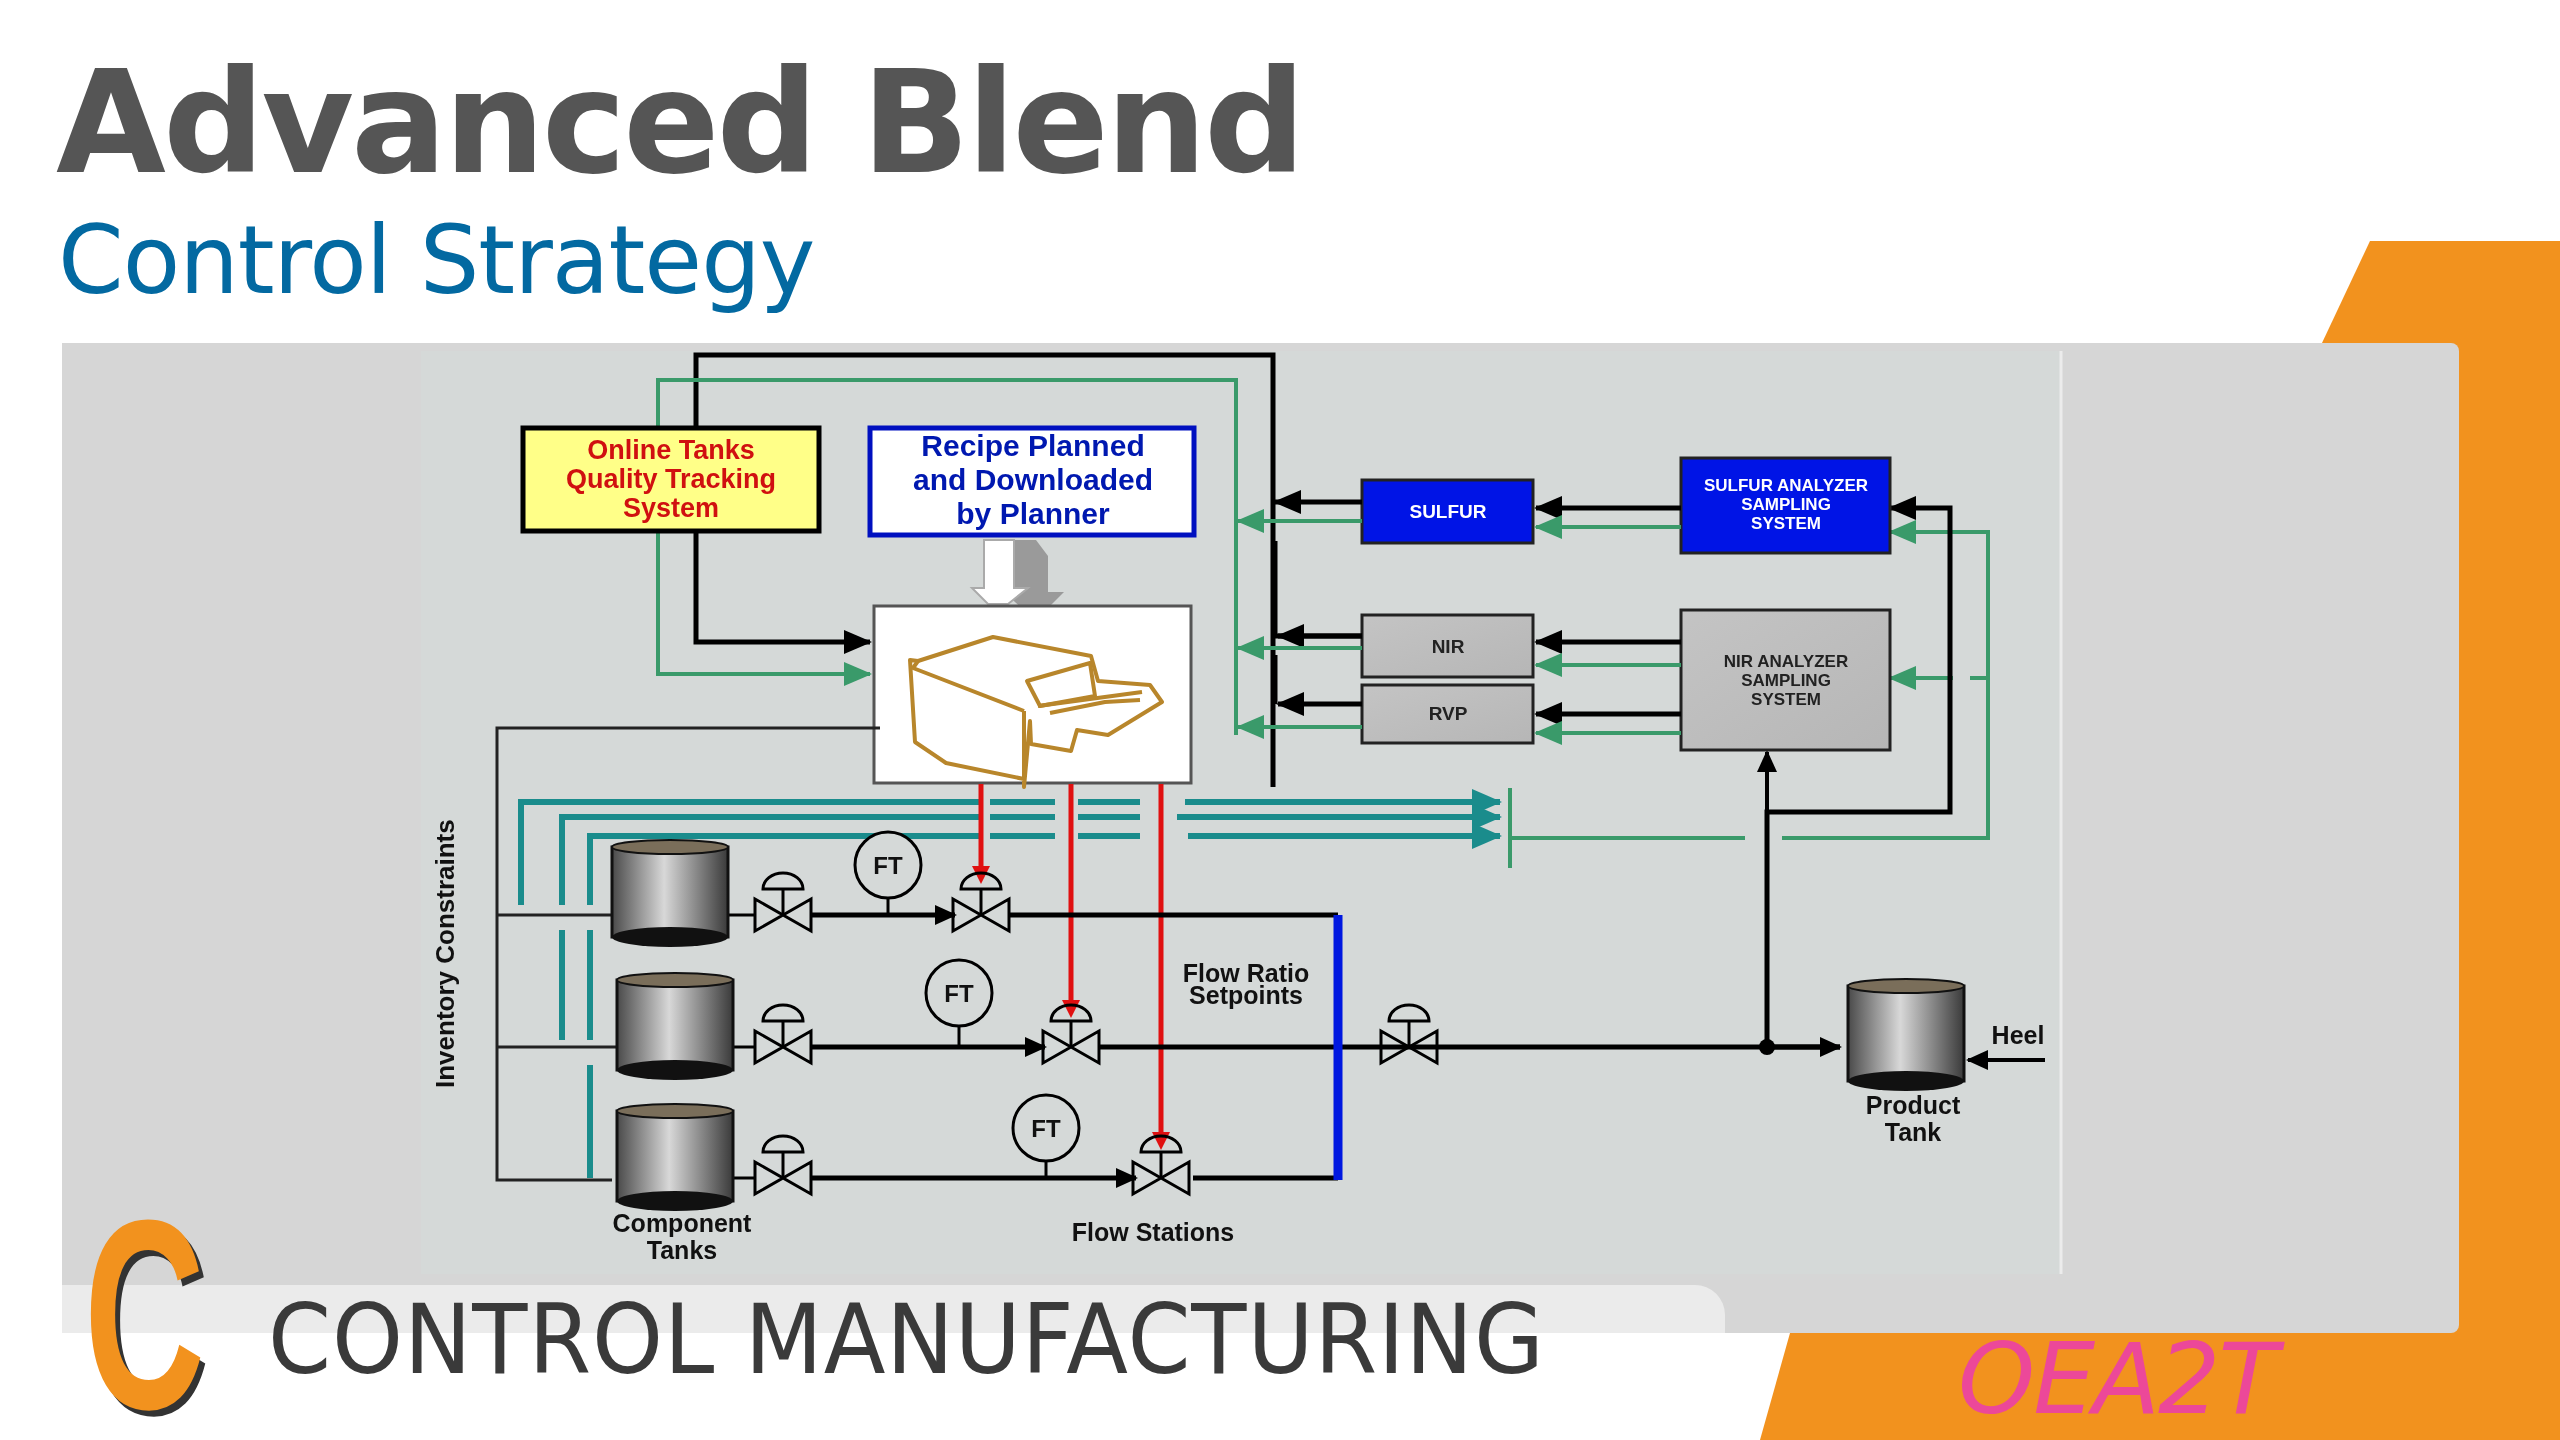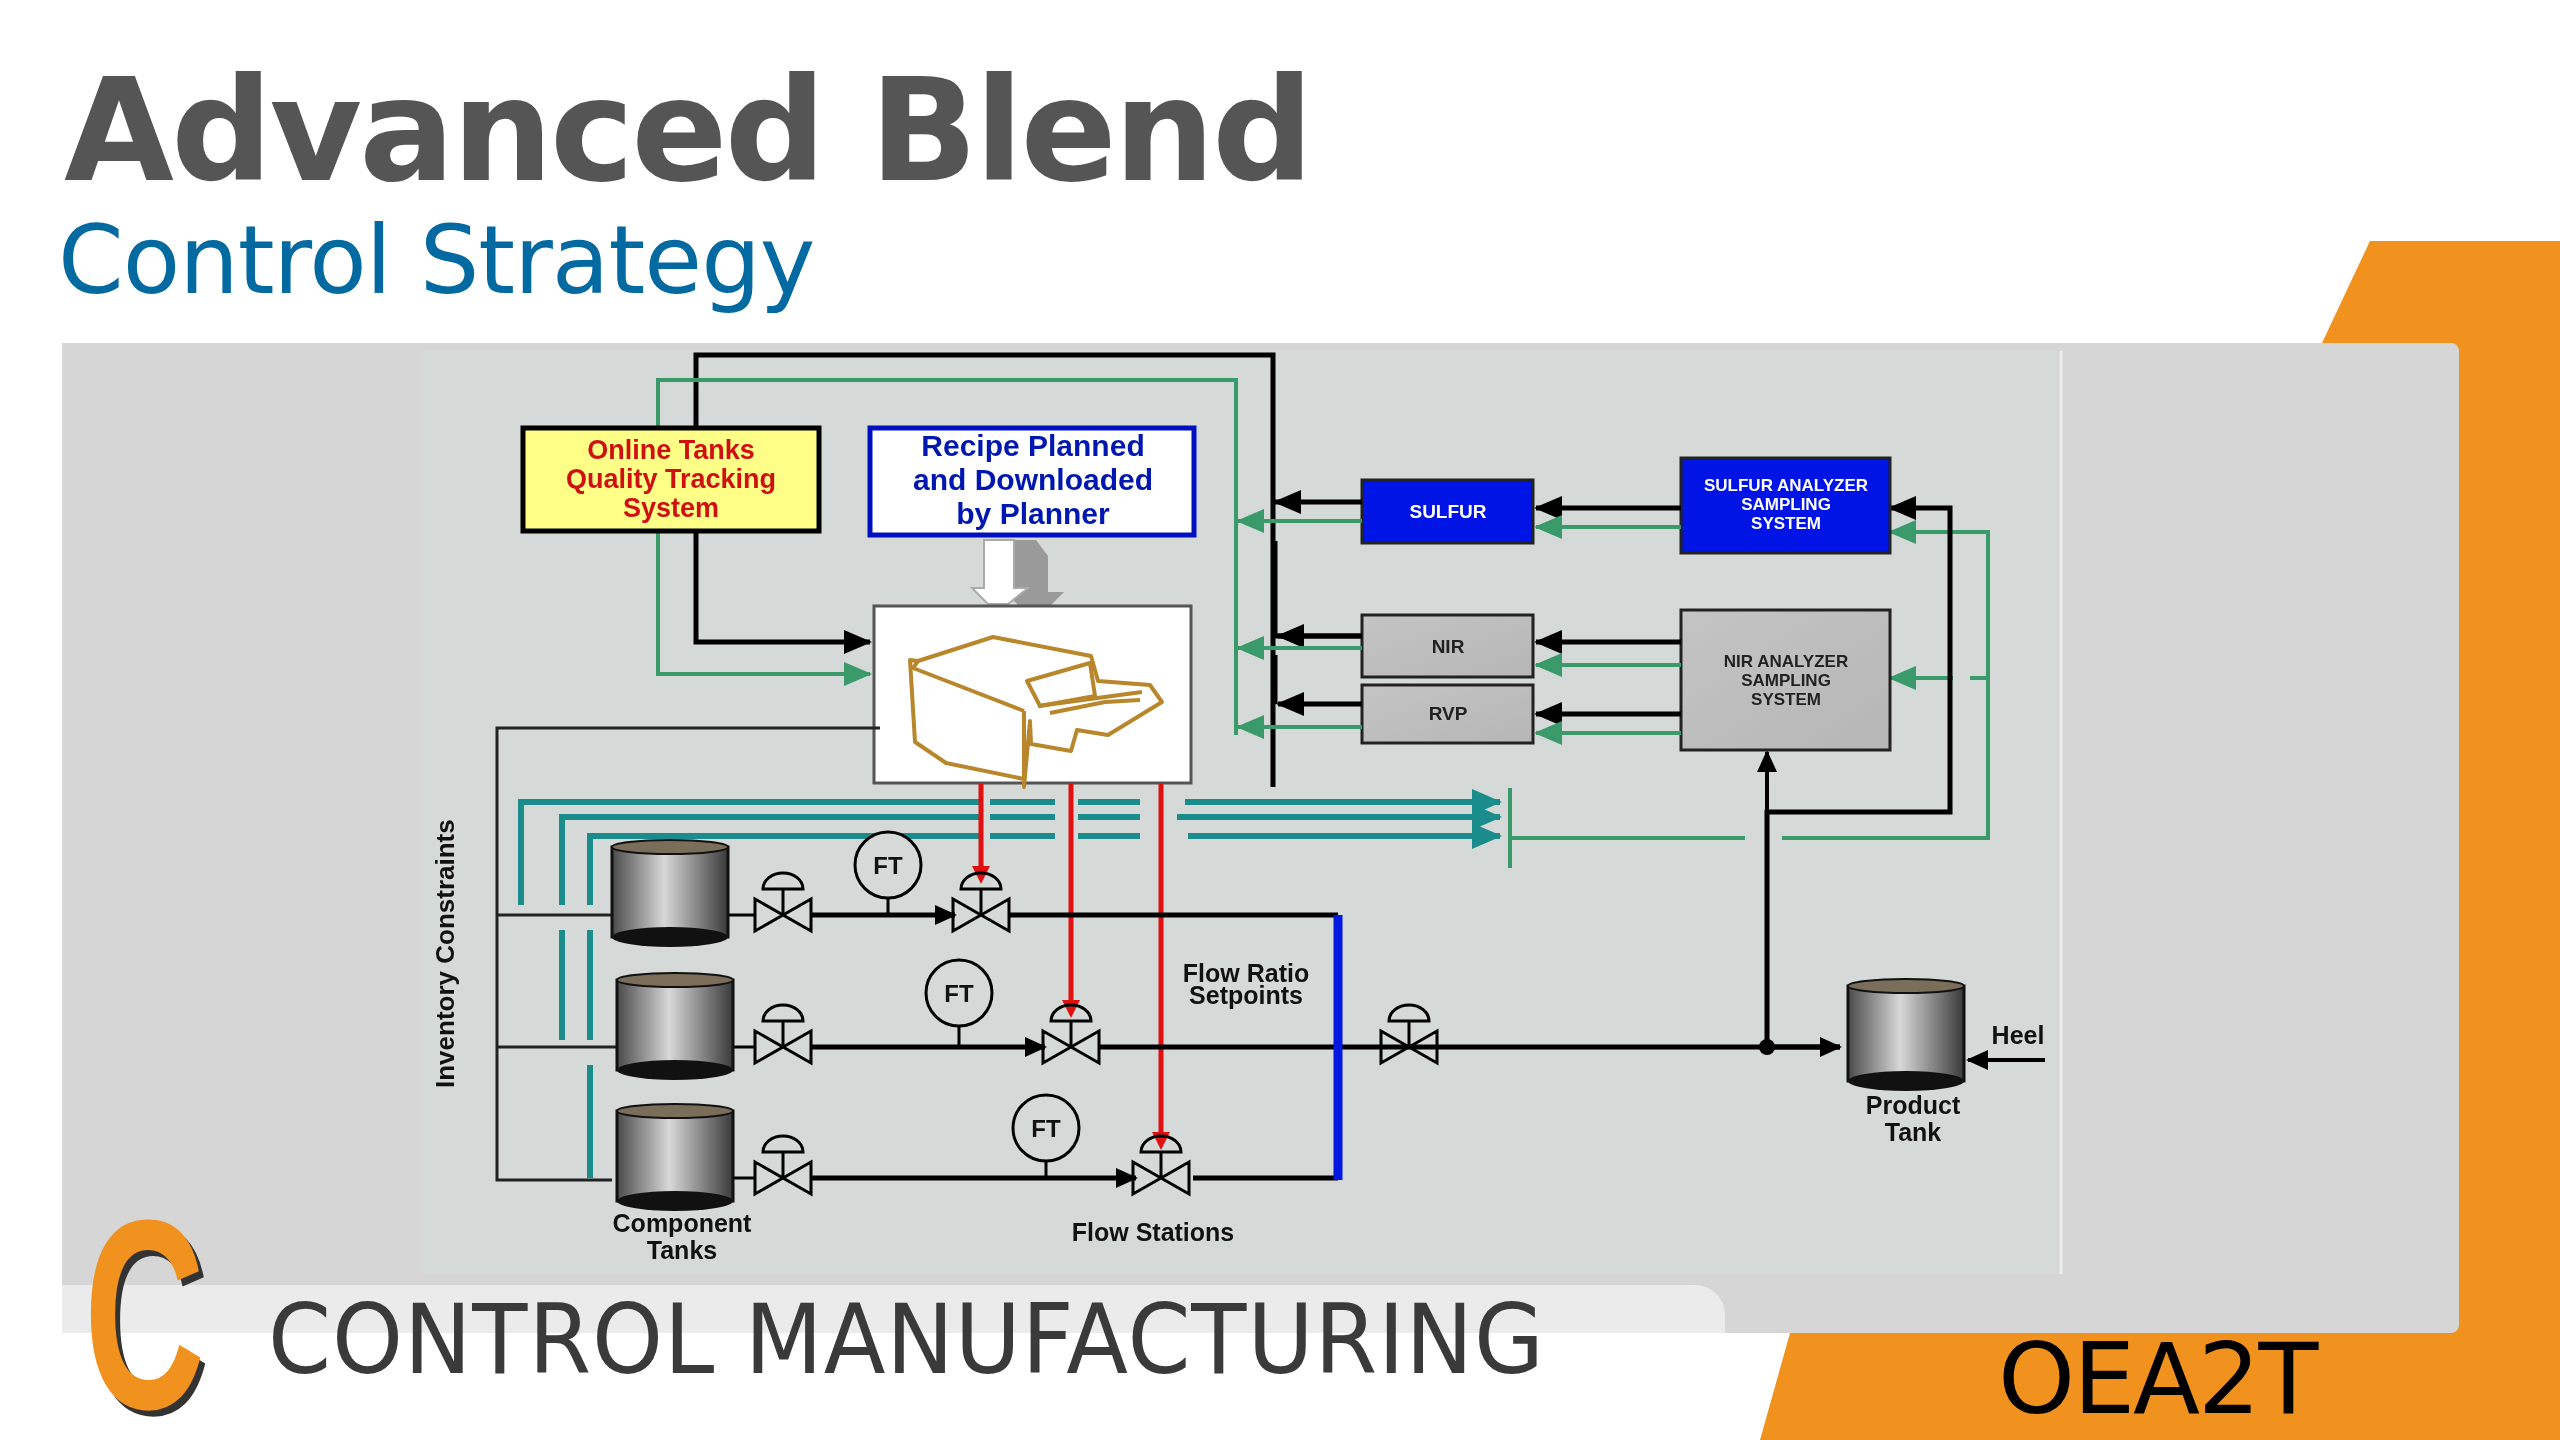--- a/index.html
+++ b/index.html
@@ -1,25 +1,25 @@
 <!DOCTYPE html>
 <html><head>
 <meta charset="utf-8">
 <style>
   html, body { margin:0; padding:0; }
   body { width:2560px; height:1440px; position:relative; overflow:hidden; background:#ffffff; font-family:"Liberation Sans", sans-serif; }
-  .title { position:absolute; left:56px; top:52px; font-family:"DejaVu Sans", sans-serif; font-weight:bold; font-size:142px; color:#555555; letter-spacing:-3px; line-height:1; margin:8px; }
+  .title { position:absolute; left:56px; top:52px; font-family:"DejaVu Sans", sans-serif; font-weight:bold; font-size:142px; color:#555555; letter-spacing:-3px; line-height:1; margin:0; }
   .subtitle { position:absolute; left:58px; top:214px; font-family:"DejaVu Sans", sans-serif; font-size:94px; color:#0369a1; letter-spacing:-1px; line-height:1; font-weight:normal; }
   .orange-top { position:absolute; left:0; top:0; width:2560px; height:1440px; pointer-events:none; }
   .panel { position:absolute; left:62px; top:343px; width:2397px; height:990px; background:#d6d6d6; border-radius:0 8px 8px 0; }
   .diagram { position:absolute; left:0; top:0; width:2560px; height:1440px; }
   .band { position:absolute; left:62px; top:1285px; width:1663px; height:48px; background:#ebebeb; border-radius:0 30px 0 0; }
   .brand-c { position:absolute; left:84px; top:1180px; font-family:"Liberation Sans", sans-serif; font-weight:bold; font-size:270px; line-height:1; color:#f2921e; text-shadow:8px 6px 0 #333333; transform:scaleX(0.62); transform-origin:left top; }
   .brand-name { position:absolute; left:268px; top:1292px; font-family:"DejaVu Sans", sans-serif; font-size:96px; color:#3a3a3a; letter-spacing:1px; line-height:1; font-weight:normal; transform:scaleX(0.94); transform-origin:left top; }
-  .code { position:absolute; left:1998px; top:1330px; font-family:"DejaVu Sans", sans-serif; font-size:98px; color:#000000; line-height:1; letter-spacing:-2px; }
+  .code { position:absolute; left:1958px; top:1330px; font-family:"DejaVu Sans", sans-serif; font-size:98px; color:#ec4899; line-height:1; letter-spacing:-2px;font-style:italic; }
   svg text { font-family:"Liberation Sans", sans-serif; font-weight:bold; }
 </style>
 </head>
 <body>
 
 <svg class="orange-top" viewBox="0 0 2560 1440">
   <polygon points="2370,241 2560,241 2560,1333 2322,1333 2322,343" fill="#f2921e"></polygon>
   <polygon points="1790,1333 2560,1333 2560,1440 1760,1440" fill="#f2921e"></polygon>
 </svg>
 

